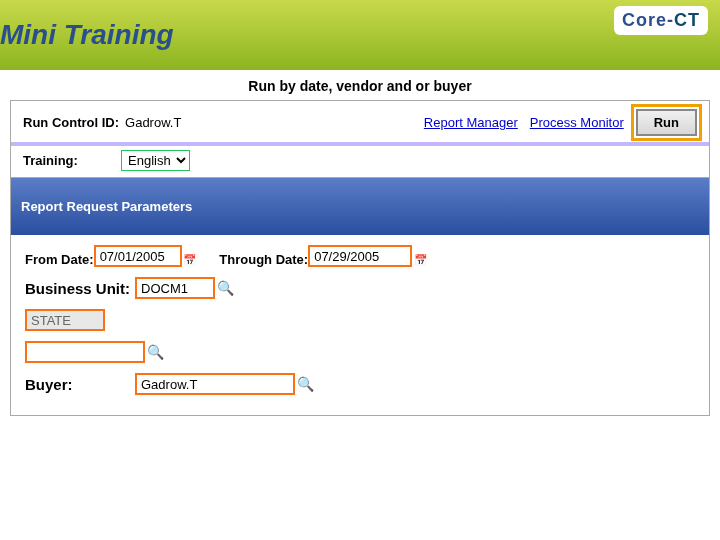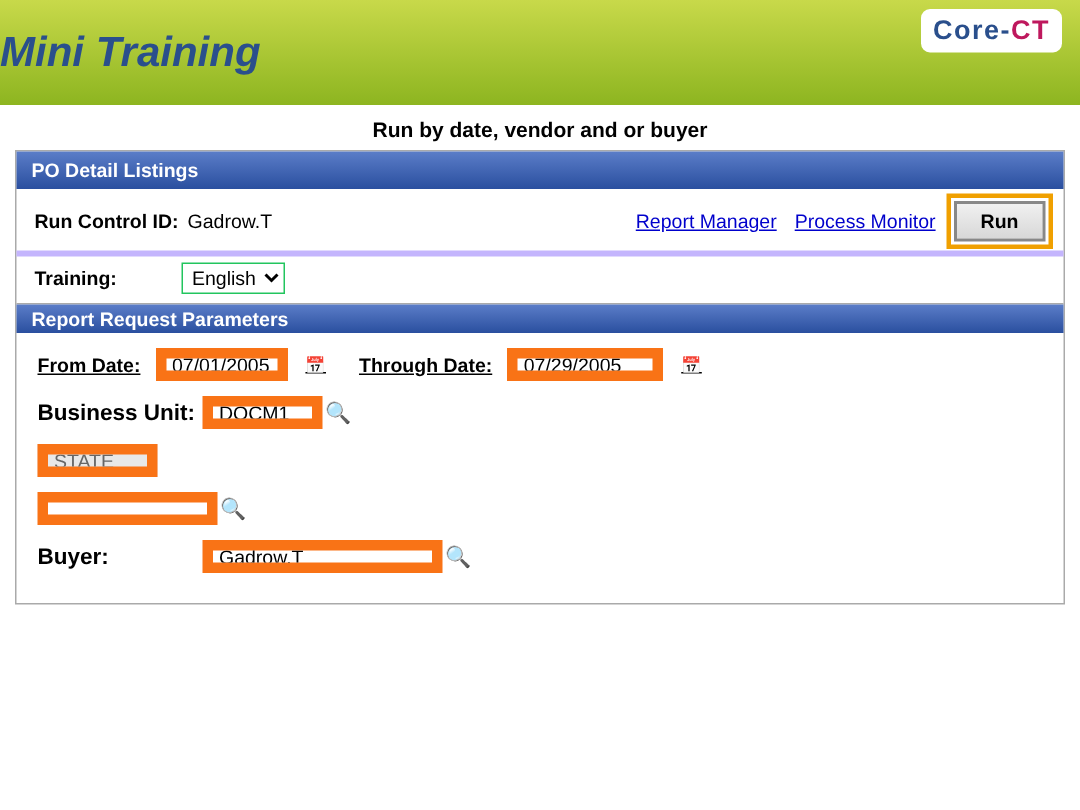--- a/index.html
+++ b/index.html
@@ -35,21 +35,21 @@
       background: #fff;
       border-radius: 6px;
       padding: 4px 8px;
       font-size: 18px;
       font-weight: bold;
       color: #2a4f8c;
       letter-spacing: 1px;
     }
 
     .logo-area span.core { color: #2a4f8c; }
-    .logo-area span.ct { color: #be185d; }
+    .logo-area span.ct { color: #0c4a6e; }
 
     .subtitle {
       text-align: center;
       font-weight: bold;
       font-size: 14px;
       color: #000;
       padding: 8px 0 6px 0;
     }
 
     .main-panel {
@@ -141,42 +141,42 @@
     
     .params-section {
       border-top: 1px solid #aaa;
     }
 
     .params-header {
       background: linear-gradient(to bottom, #5b7dc8, #2a4f9f);
       color: #fff;
       font-weight: bold;
       font-size: 13px;
-      padding: 2px 10px;
+      padding: 21px 10px;
     }
 
     .params-body {
       padding: 10px 14px;
     }
 
     .param-row {
       display: flex;
       align-items: center;
       margin-bottom: 10px;
     }
 
     .param-label {
       font-weight: bold;
       font-size: 15px;
       min-width: 110px;
       color: #000;
     }
 
     .param-input {
-      border: 7px solid #f97316;
+      border: 2px solid #f97316;
       font-size: 13px;
       padding: 2px 4px;
       height: 22px;
       background: #fff;
       color: #000;
     }
 
     .param-input.readonly {
       background: #e8e8e8;
       color: #666;
@@ -201,23 +201,22 @@
     }
 
     .date-row {
       display: flex;
       align-items: center;
       gap: 20px;
     }
 
     .date-group {
       display: flex;
-      align-items: center;
-      gap: 10px;
-      text-decoration: underline;
+      align-items: flex-end;
+      gap: 0;
     }
 
     .date-label {
       font-weight: bold;
       font-size: 13px;
     }
   </style>
 </head>
 <body>
 
@@ -225,21 +224,20 @@
   <span class="header-title">Mini Training</span>
   <div class="logo-area">
     <span class="core">Core-</span><span class="ct">CT</span>
   </div>
 </div>
 
 <div class="subtitle">Run by date, vendor and or buyer</div>
 
 <div class="main-panel">
 
-  <div class="panel-header">PO Detail Listings</div>
 
   <div class="top-bar">
     <div class="run-control-row">
       <span class="run-control-label">Run Control ID:</span>
       <span class="run-control-value">Gadrow.T</span>
     </div>
     <div class="top-links">
       <span class="top-link">Report Manager</span>
       <span class="top-link">Process Monitor</span>
       <button class="run-button">Run</button>

